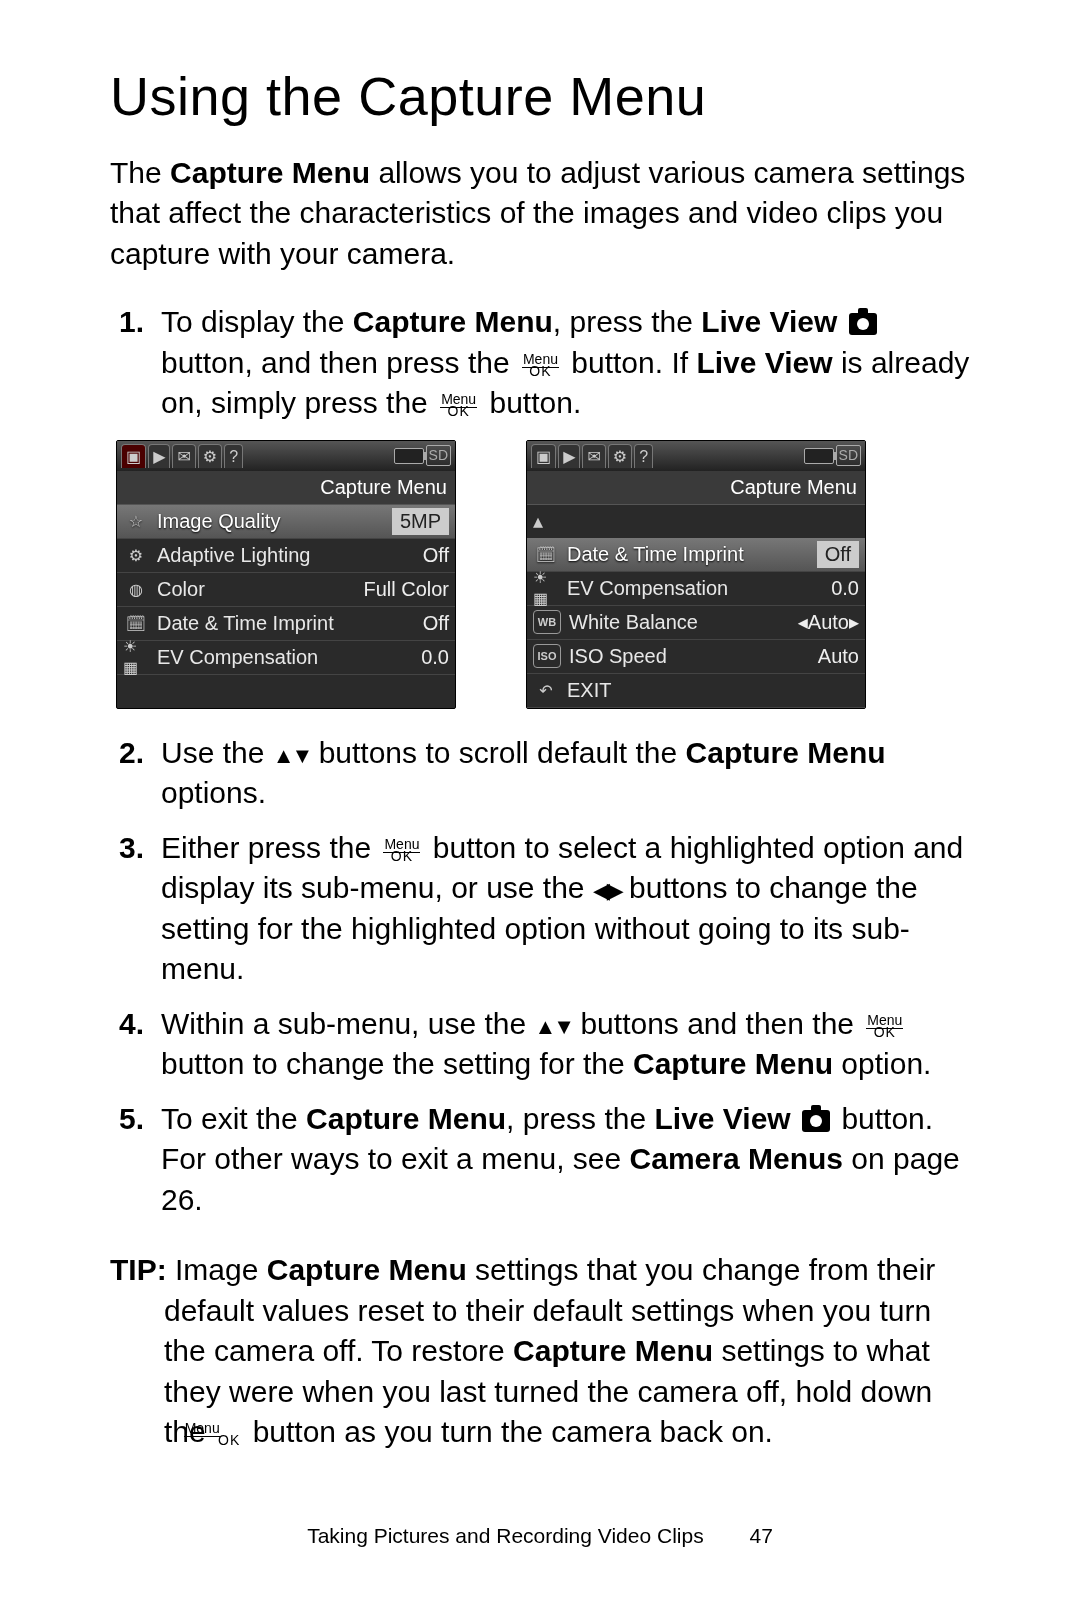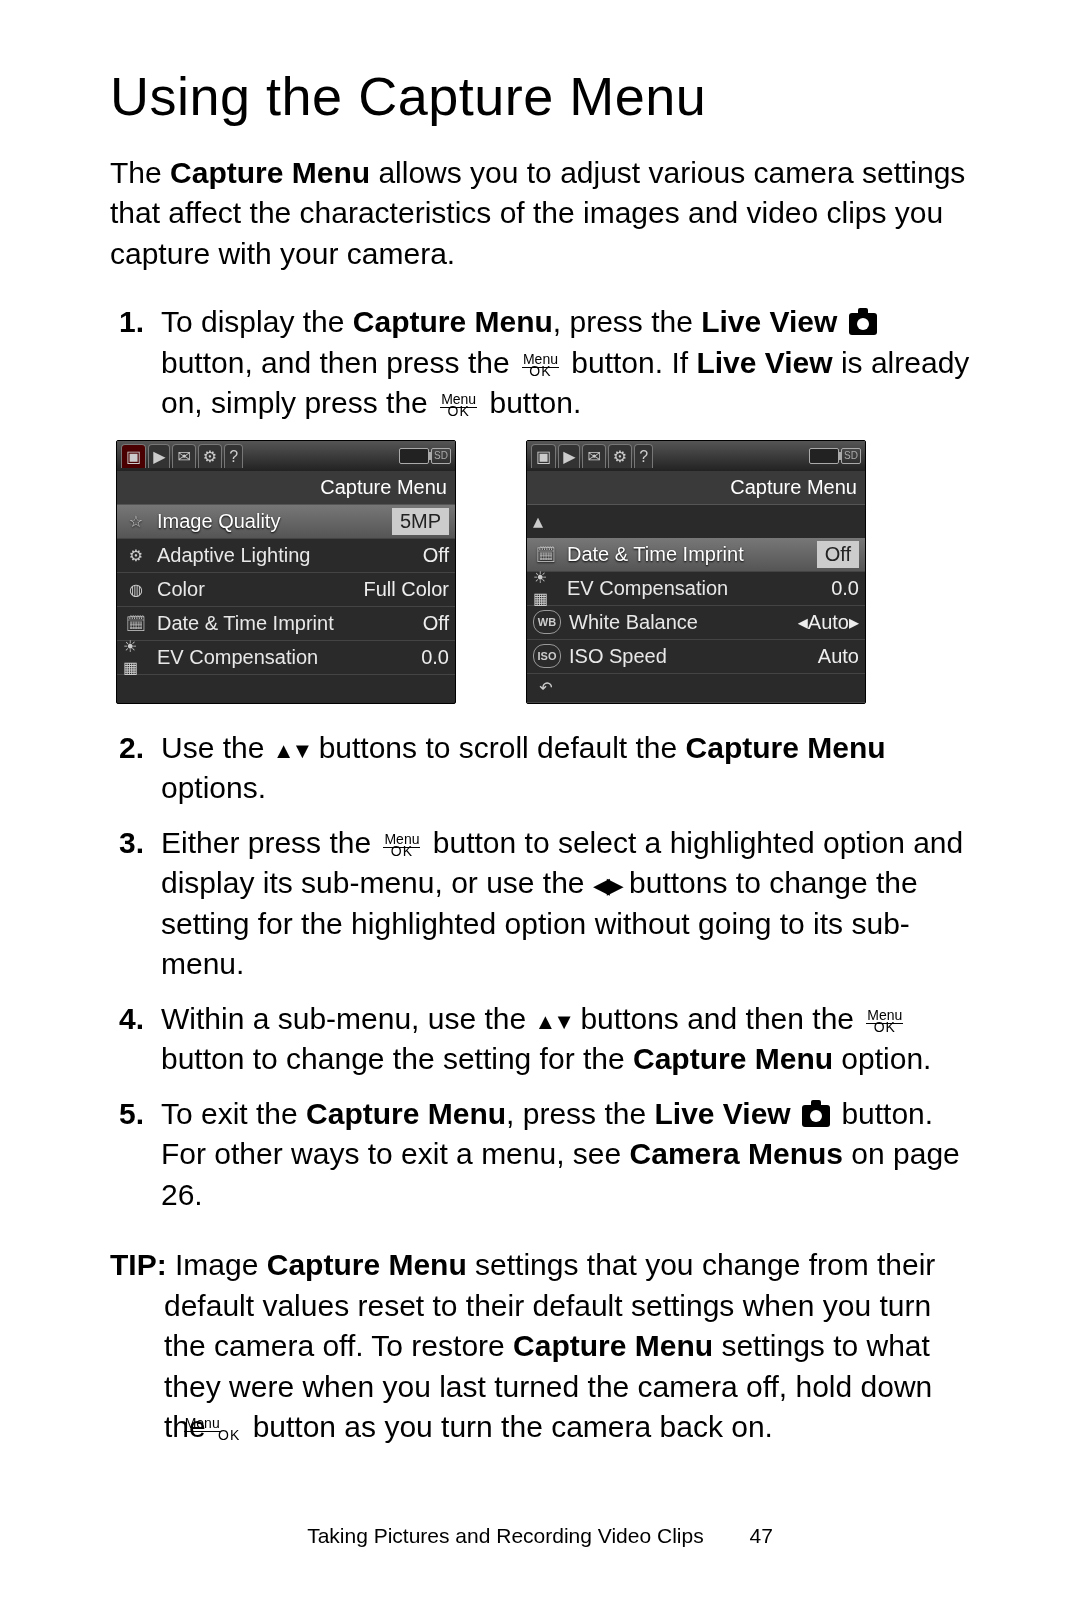--- a/index.html
+++ b/index.html
@@ -68,41 +68,41 @@
   }
   .tab{
     flex:0 0 auto;border:1px solid #777;border-bottom:none;
     border-radius:4px 4px 0 0;padding:1px 4px;background:#333;
     display:flex;align-items:center;justify-content:center
   }
   .tab.active{background:#4a0000}
   .tabbar .sp{flex:1}
   .batt{width:28px;height:14px;border:1px solid #aaa;border-radius:2px;position:relative;background:#222}
   .batt::after{content:"";position:absolute;right:-4px;top:3px;width:3px;height:8px;background:#aaa}
-  .sd{border:1px solid #aaa;border-radius:2px;font-size:10px;padding:0 2px;color:#aaa}
+  .sd{border:1px solid #aaa;border-radius:2px;font-size:14px;padding:0 2px;color:#aaa}
   .titlebar{
     text-align:right;background:#3a3a3a;color:#fff;font-size:20px;
     padding:3px 8px;border-bottom:1px solid #555
   }
   .row{
     display:flex;align-items:center;gap:8px;
     padding:3px 6px;border-bottom:1px solid #444;color:#e8e8e8
   }
   .row.sel{
     background:linear-gradient(#777,#555);color:#fff;
     text-shadow:0 1px 2px #000
   }
   .row.sel .val{
     background:#ccc;color:#222;border-radius:0;padding:0 8px;text-shadow:none
   }
   .ricon{
     flex:0 0 26px;height:22px;display:flex;align-items:center;justify-content:center;
     font-size:16px;color:#ccc
   }
-  .ricon.box{border:1px solid #999;border-radius:11px;font-size:11px;font-weight:700}
+  .ricon.box{border:1px solid #999;border-radius:4px;font-size:11px;font-weight:700}
   .label{flex:1}
   .val{flex:0 0 auto;color:#eee}
   .scrollhint{padding:3px 6px;color:#ccc}
 
   .footer{
     position:absolute;left:0;right:0;bottom:70px;
     text-align:center;font-size:21px
   }
   .footer .pg{display:inline-block;margin-left:40px}
 </style>
@@ -199,20 +199,21 @@
             <span class="label">White Balance</span>
             <span class="val">◂Auto▸</span>
           </div>
           <div class="row">
             <span class="ricon box">ISO</span>
             <span class="label">ISO Speed</span>
             <span class="val">Auto</span>
           </div>
           <div class="row">
             <span class="ricon">↶</span>
+            <span class="label">EXIT</span>
             <span class="val"></span>
           </div>
         </div>
     </div>
   </div>
 
   <ol>
     <li data-marker="2.">
       <span>Use the </span>
       <span class="arr">▲▼</span>

